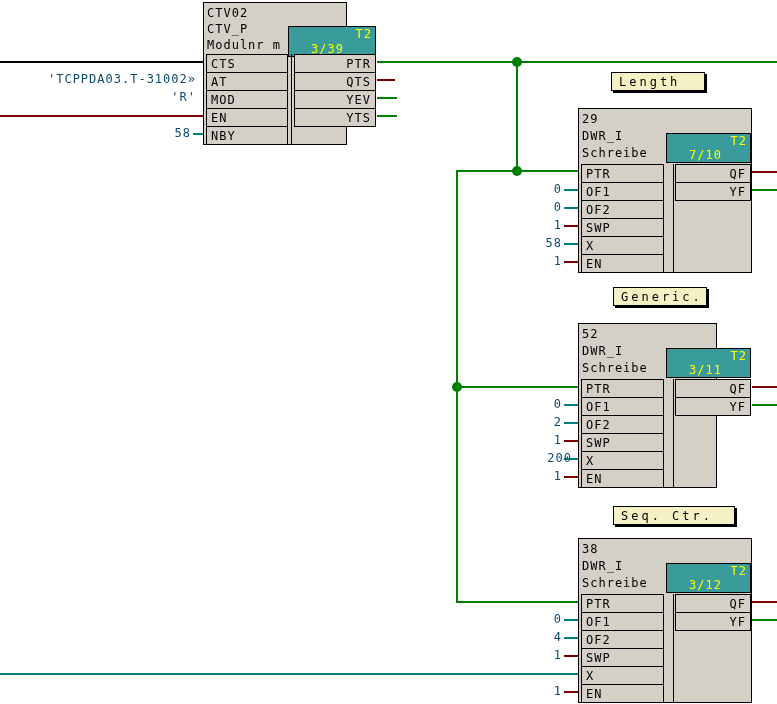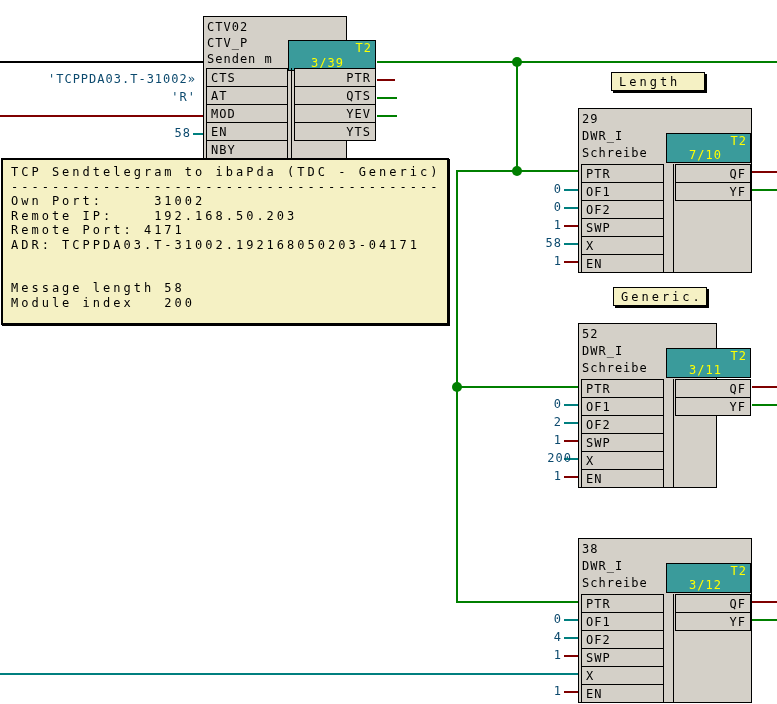--- a/index.html
+++ b/index.html
@@ -75,57 +75,48 @@
   <div class="wire h wt" style="left:0;top:673px;width:578px"></div>
   <div class="wire h wm" style="left:564px;top:691px;width:14px"></div>
 
   <div class="wire h wm" style="left:752px;top:171px;width:25px"></div>
   <div class="wire h wg" style="left:752px;top:189px;width:25px"></div>
   <div class="wire h wm" style="left:752px;top:386px;width:25px"></div>
   <div class="wire h wg" style="left:752px;top:404px;width:25px"></div>
   <div class="wire h wm" style="left:752px;top:601px;width:25px"></div>
   <div class="wire h wg" style="left:752px;top:619px;width:25px"></div>
 
-  <div class="block" style="left:203px;top:16px;width:144px;height:143px">
+  <div class="block" style="left:203px;top:2px;width:144px;height:143px">
     <div class="blk-text" style="left:3px;top:3px">CTV02</div>
     <div class="blk-text" style="left:3px;top:19px">CTV_P</div>
-    <div class="blk-text" style="left:3px;top:35px">Senden m</div>
+    <div class="blk-text" style="left:3px;top:35px">Modulnr m</div>
     <div class="badge" style="left:84px;top:23px;width:88px;height:31px">
       <span class="bt">T2</span>
       <span class="bo">3/39</span>
     </div>
     <div class="divider" style="left:87px;top:51px;height:90px"></div>
     <div class="pin" style="left:2px;top:51px;width:82px">CTS</div>
     <div class="pin" style="left:2px;top:69px;width:82px">AT</div>
     <div class="pin" style="left:2px;top:87px;width:82px">MOD</div>
     <div class="pin" style="left:2px;top:105px;width:82px">EN</div>
     <div class="pin" style="left:2px;top:123px;width:82px">NBY</div>
     <div class="pin r" style="left:90px;top:51px;width:82px">PTR</div>
     <div class="pin r" style="left:90px;top:69px;width:82px">QTS</div>
     <div class="pin r" style="left:90px;top:87px;width:82px">YEV</div>
     <div class="pin r" style="left:90px;top:105px;width:82px">YTS</div>
   </div>
 
   <div class="val" style="top:72px;right:581px">'TCPPDA03.T-31002»</div>
   <div class="val" style="top:90px;right:581px">'R'</div>
   <div class="val" style="top:126px;right:586px">58</div>
 
-  <div class="comment">TCP Sendtelegram to ibaPda (TDC - Generic)
-------------------------------------------
-Own Port:     31002
-Remote IP:    192.168.50.203
-Remote Port: 4171
-ADR: TCPPDA03.T-31002.192168050203-04171
-
-
-Message length 58
-Module index   200</div>
 
   <div class="ybox" style="left:611px;top:72px;width:94px">Length</div>
   <div class="ybox" style="left:613px;top:287px;width:94px">Generic.</div>
+  <div class="ybox" style="left:613px;top:506px;width:122px">Seq. Ctr.</div>
 
   <div class="block" style="left:578px;top:108px;width:174px;height:165px">
     <div class="blk-text" style="left:3px;top:3px">29</div>
     <div class="blk-text" style="left:3px;top:20px">DWR_I</div>
     <div class="blk-text" style="left:3px;top:37px">Schreibe</div>
     <div class="badge" style="left:87px;top:24px;width:85px;height:30px">
       <span class="bt">T2</span>
       <span class="bo">7/10</span>
     </div>
     <div class="divider" style="left:94px;top:55px;height:108px"></div>

